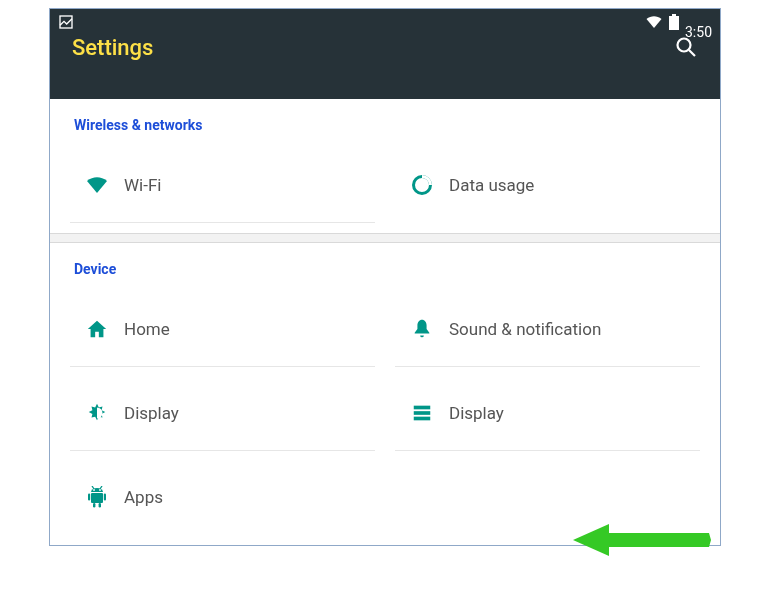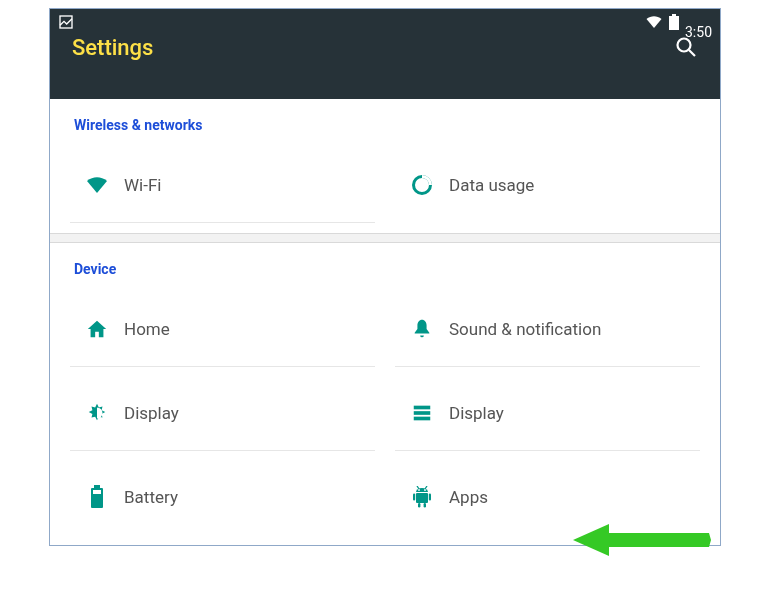--- a/index.html
+++ b/index.html
@@ -183,30 +183,20 @@
         <svg width="22" height="22" viewBox="0 0 24 24" fill="#009688">
           <rect x="3" y="4" width="18" height="4"></rect>
             <rect x="3" y="10" width="18" height="4"></rect>
             <rect x="3" y="16" width="18" height="4"></rect>
         </svg>
       </span>
       <span class="label-cell">Display</span>
     </div>
     <div class="item no-bottom">
       <span class="icon-cell">
-        <svg width="16" height="24" viewBox="0 0 16 24" fill="#009688">
-            <rect x="2" y="3" width="12" height="20" rx="1"></rect>
-            <rect x="5" y="0" width="6" height="3"></rect>
-            <rect x="4" y="5" width="8" height="4" fill="#fff"></rect>
-          </svg>
-      </span>
-      <span class="label-cell">Battery</span>
-    </div>
-    <div class="item no-bottom">
-      <span class="icon-cell">
         <svg width="20" height="22" viewBox="0 0 20 22" fill="#009688">
           <path d="M4 6 A6 4 0 0 1 16 6 Z"></path>
             <circle cx="7" cy="4" r="0.9" fill="#fff"></circle>
             <circle cx="13" cy="4" r="0.9" fill="#fff"></circle>
           <line x1="5" y1="0" x2="7" y2="3" stroke="#009688" stroke-width="1.3"></line>
             <line x1="15" y1="0" x2="13" y2="3" stroke="#009688" stroke-width="1.3"></line>
           <rect x="4" y="7" width="12" height="10" rx="1"></rect>
           <rect x="1" y="7.5" width="2.2" height="7" rx="1.1"></rect>
             <rect x="16.8" y="7.5" width="2.2" height="7" rx="1.1"></rect>
           <rect x="6" y="17" width="2.4" height="4.5" rx="1.2"></rect>

